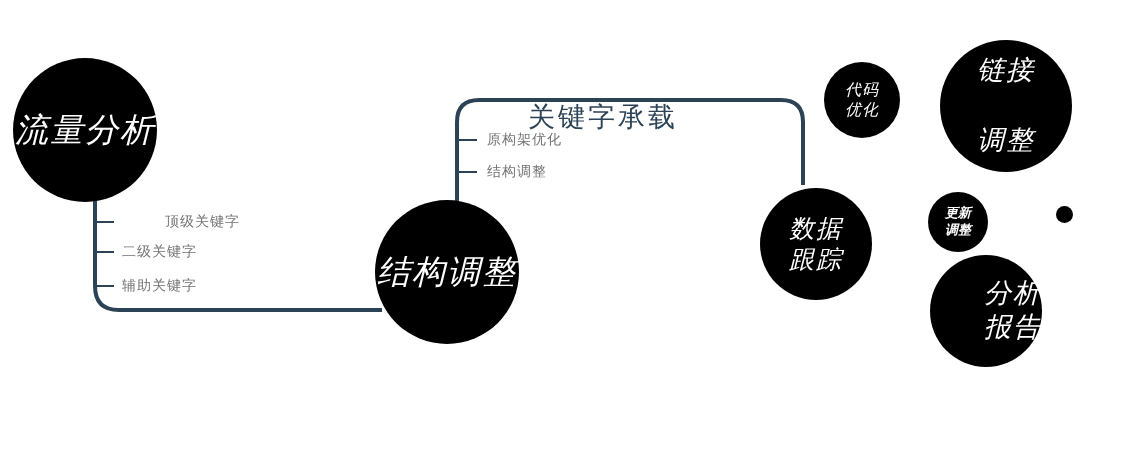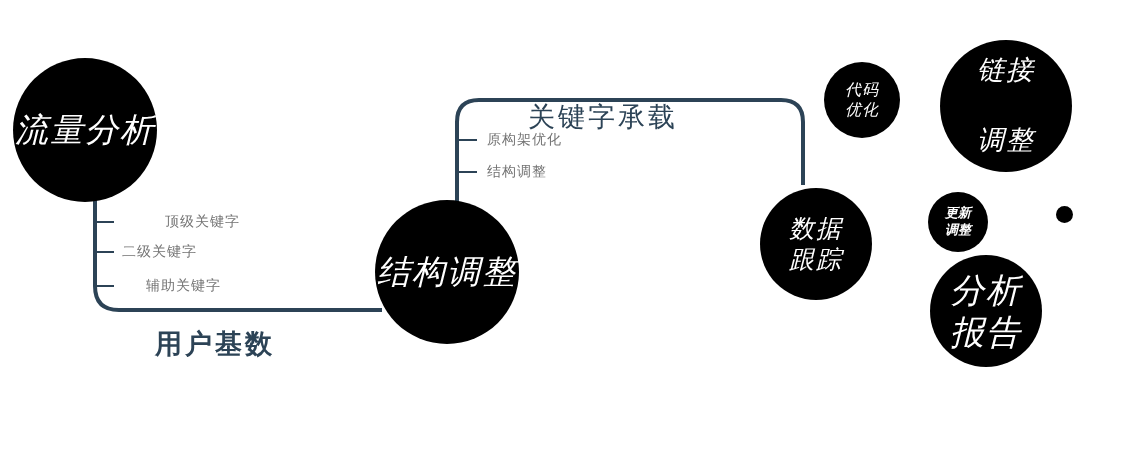--- a/index.html
+++ b/index.html
@@ -43,21 +43,21 @@
     letter-spacing: 2px;
     line-height: 1.25;
     font-style: italic;
   }
   #node-traffic   { left: 13px;  top: 58px;  width: 144px; height: 144px; font-size: 33px; }
   #node-structure { left: 375px; top: 200px; width: 144px; height: 144px; font-size: 33px; text-align: center; }
   #node-tracking  { left: 760px; top: 188px; width: 112px; height: 112px; font-size: 25px; }
   #node-code      { left: 824px; top: 62px;  width: 76px;  height: 76px;  font-size: 16px; letter-spacing: 1px; }
   #node-link      { left: 940px; top: 40px;  width: 132px; height: 132px; font-size: 27px; gap: 36px; }
   #node-update    { left: 928px; top: 192px; width: 60px;  height: 60px;  font-size: 13px; font-weight: bold; letter-spacing: 0; line-height: 1.3; }
-  #node-report    { left: 930px; top: 255px; width: 112px; height: 112px; font-size: 34px; }
+  #node-report    { left: 930px; top: 255px; width: 112px; height: 112px; font-size: 27px; align-items: flex-end; }
   #dot-small      { left: 1056px; top: 206px; width: 17px; height: 17px; }
 
   .ticklabel {
     position: absolute;
     color: #737373;
     font-size: 14px;
     transform: translateY(-50%);
     letter-spacing: 1px;
     white-space: nowrap;
   }
@@ -117,20 +117,19 @@
 
   <div class="node" id="dot-small"></div>
 
   <div class="node" id="node-report">
     <span>分析</span>
     <span>报告</span>
   </div>
 
   <div class="ticklabel" style="left:122px; top:222px;margin-left:43px;">顶级关键字</div>
   <div class="ticklabel" style="left:122px; top:252px;">二级关键字</div>
-  <div class="ticklabel" style="left:122px; top:286px;margin-left:24px;">辅助关键字</div>
+  <div class="ticklabel" style="left:122px; top:286px;">辅助关键字</div>
   <div class="ticklabel" style="left:487px; top:140px;">原构架优化</div>
   <div class="ticklabel" style="left:487px; top:172px;">结构调整</div>
 
   <div class="edgelabel" id="label-keyword-carry">关键字承载</div>
-  <div class="edgelabel" id="label-user-base">用户基数</div>
 
 </div>
 
 </body></html>

